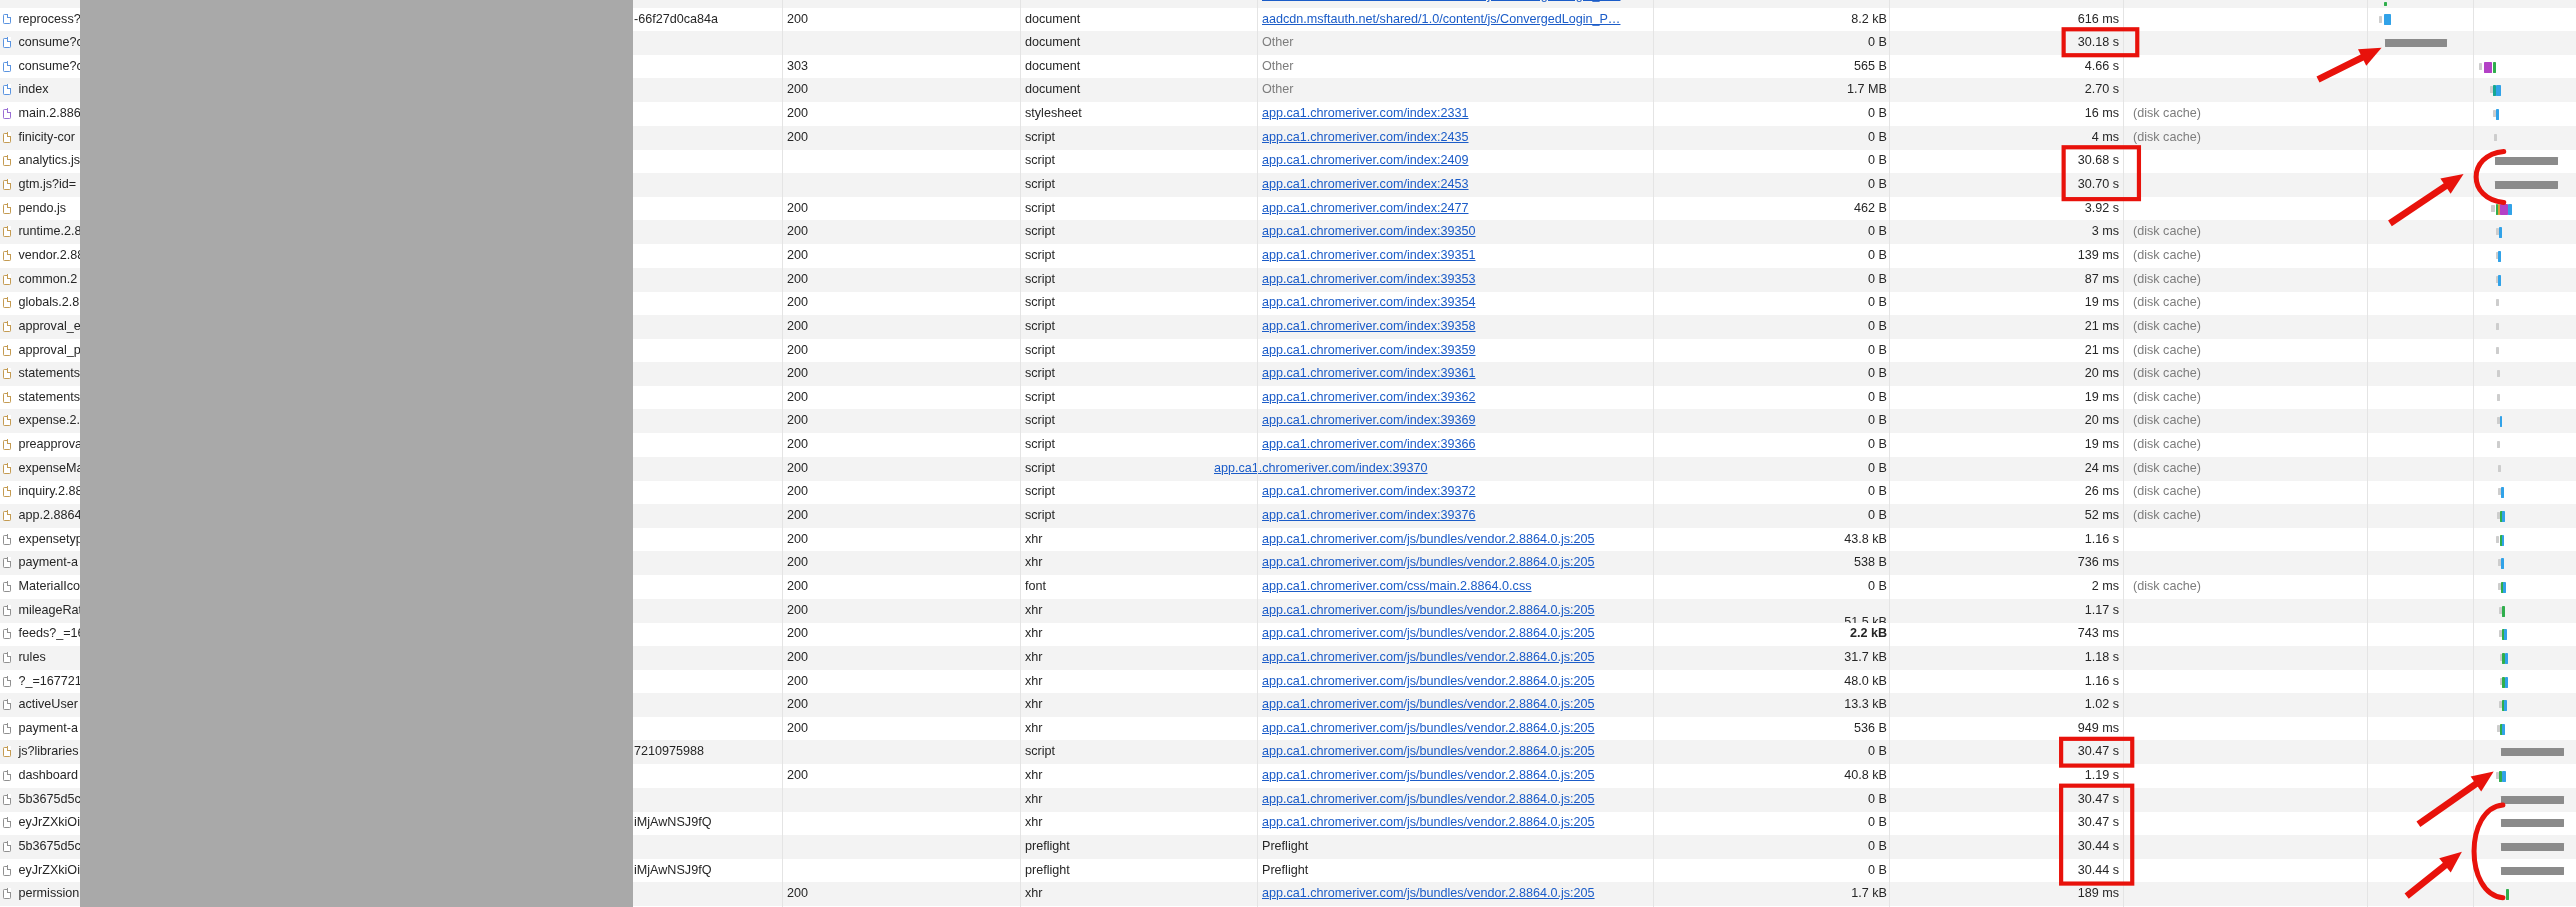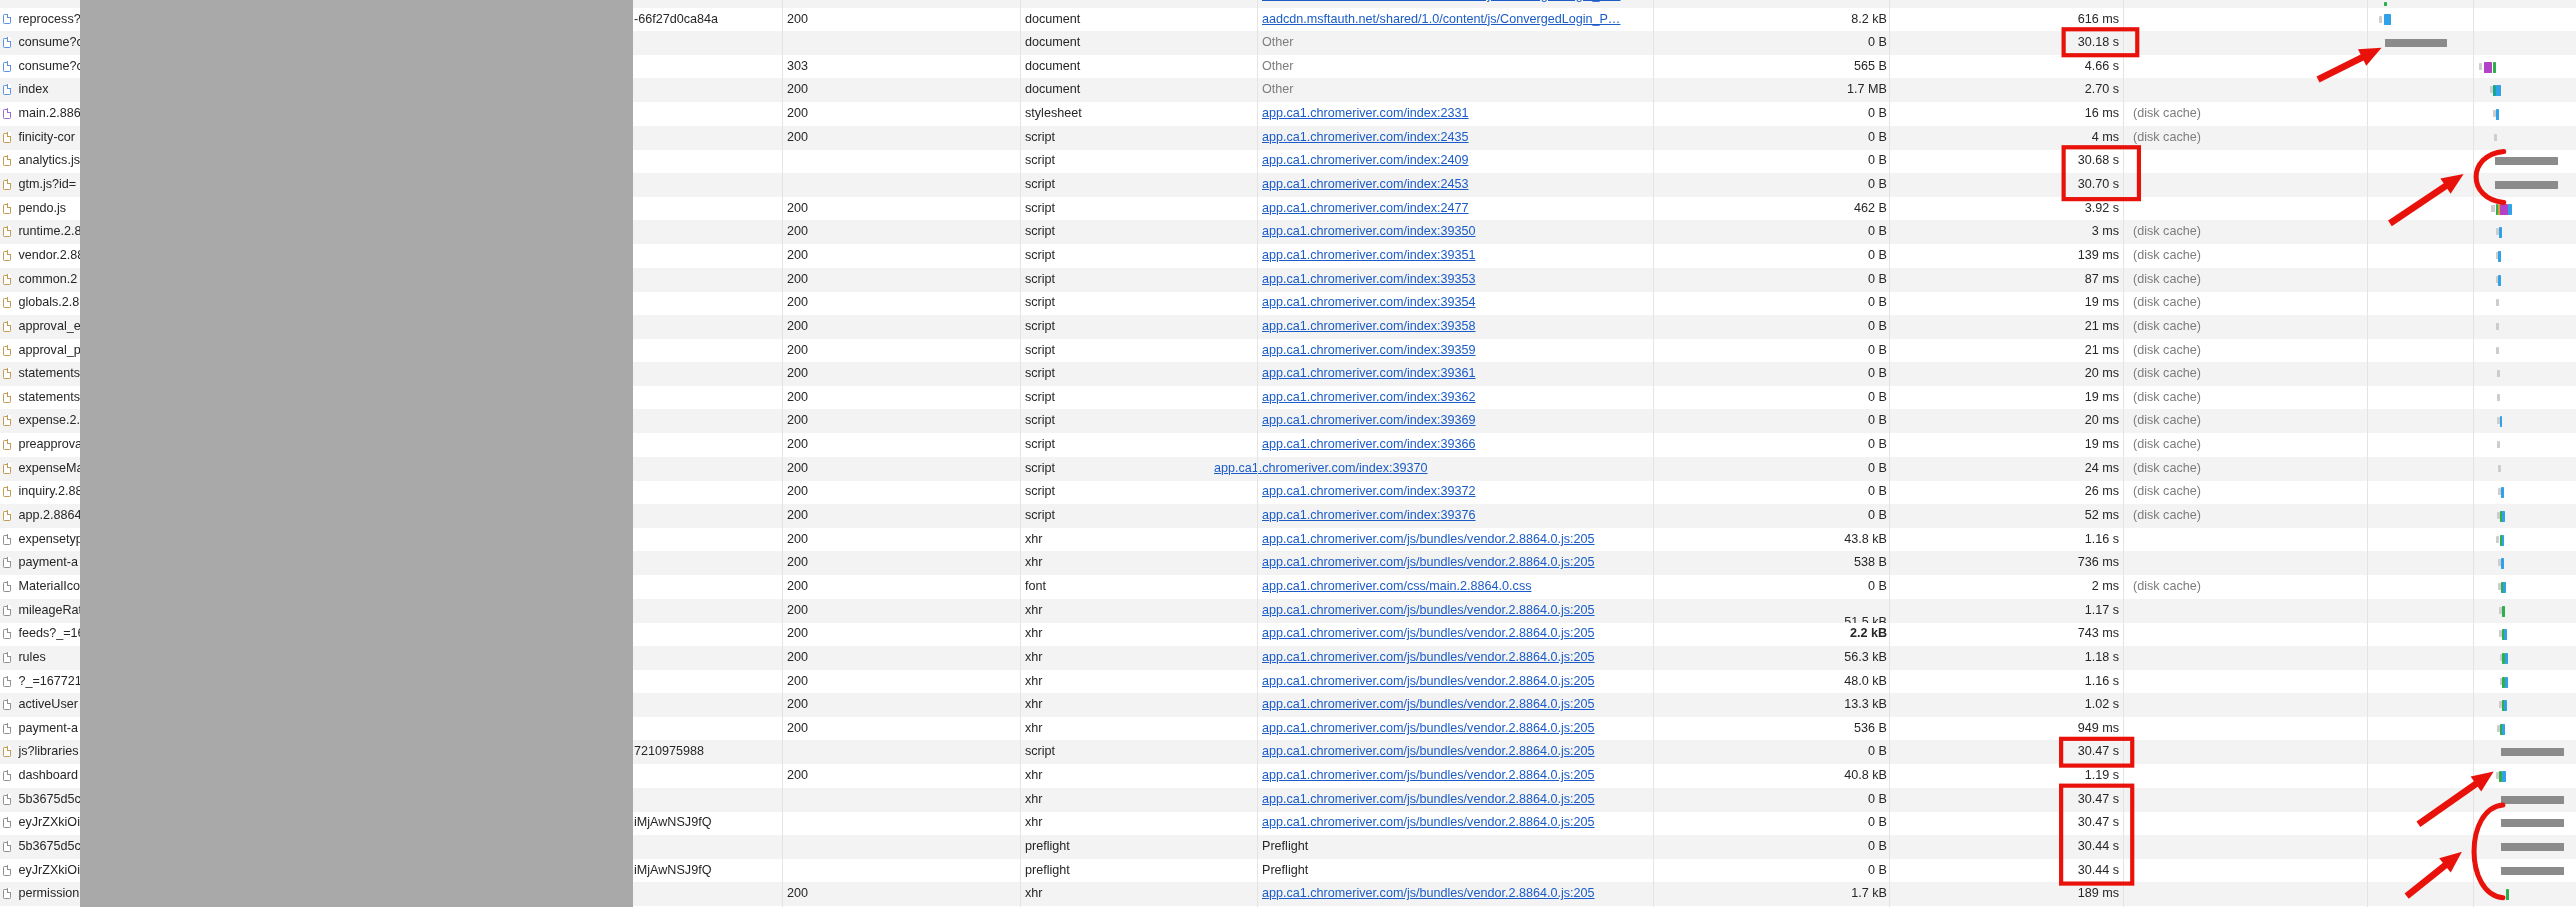--- a/index.html
+++ b/index.html
@@ -346,21 +346,21 @@
         <span class="bar" style="left: 2499px; width: 2.5px; top: 8.4px; height: 6.7px; background: rgb(205, 205, 205);"></span>
         <span class="bar" style="left: 2502px; width: 2.5px; top: 6.7px; height: 11px; background: rgb(47, 174, 76);"></span>
         <span class="bar" style="left: 2504px; width: 2.5px; top: 6.7px; height: 11px; background: rgb(49, 162, 232);"></span>
       </div>
       <div class="row alt" style="top: 646px; height: 23.6px;">
         <span class="ficon" style="border-color: rgb(144, 144, 144);"></span>
         <span class="cell" style="left: 18.4px; width: 757px;">rules</span>
         <span class="cell" style="left: 787px; width: 226px;">200</span>
         <span class="cell" style="left: 1025px; width: 226px;">xhr</span>
         <span class="cell init-link" style="left: 1262px; width: 387px;">app.ca1.chromeriver.com/js/bundles/vendor.2.8864.0.js:205</span>
-        <span class="cell right" style="left: 1665px; width: 222px;">56.3 kB</span>
+        <span class="cell right" style="left: 1665px; width: 222px;">31.7 kB</span>
         <span class="cell right" style="left: 1900px; width: 219px;">1.18 s</span>
         <span class="bar" style="left: 2500px; width: 2.5px; top: 8.4px; height: 6.7px; background: rgb(205, 205, 205);"></span>
         <span class="bar" style="left: 2502px; width: 2.5px; top: 6.7px; height: 11px; background: rgb(47, 174, 76);"></span>
         <span class="bar" style="left: 2505px; width: 2.5px; top: 6.7px; height: 11px; background: rgb(49, 162, 232);"></span>
       </div>
       <div class="row" style="top: 670px; height: 23.6px;">
         <span class="ficon" style="border-color: rgb(144, 144, 144);"></span>
         <span class="cell" style="left: 18.4px; width: 757px;">?_=167721</span>
         <span class="cell" style="left: 787px; width: 226px;">200</span>
         <span class="cell" style="left: 1025px; width: 226px;">xhr</span>

